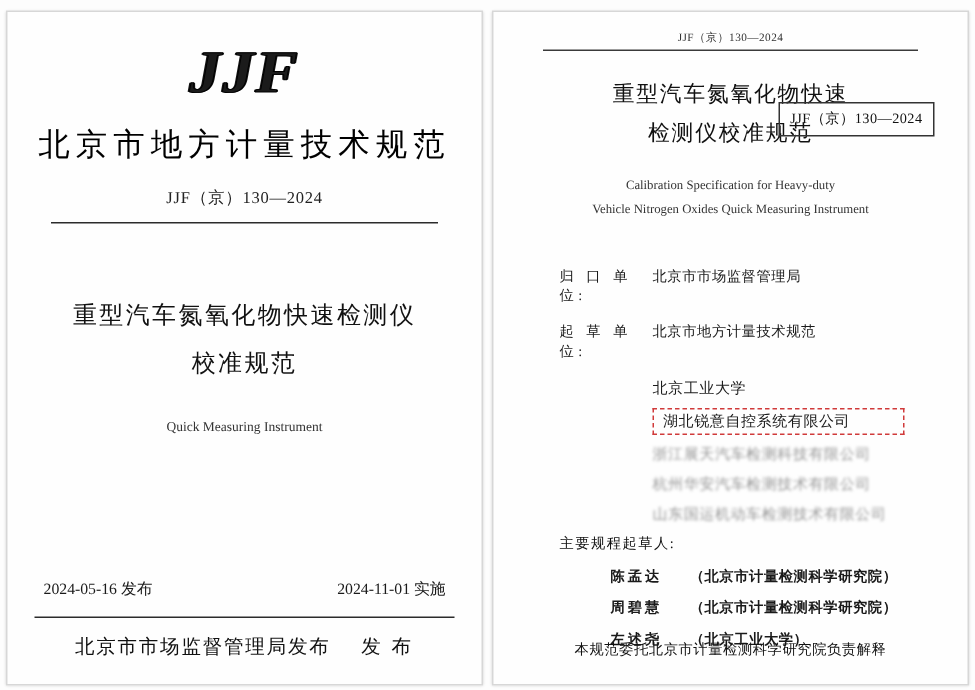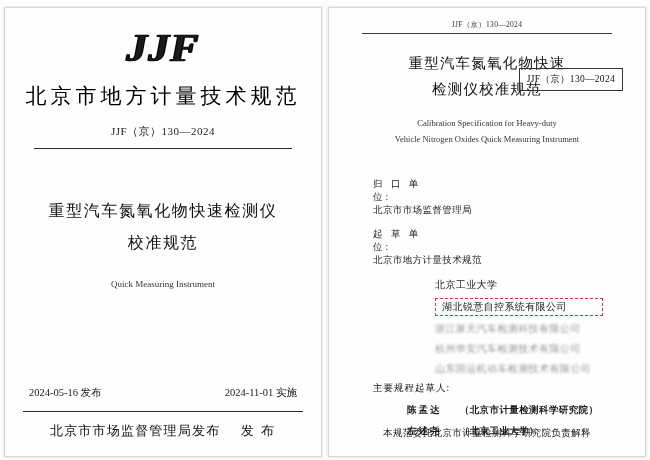--- a/index.html
+++ b/index.html
@@ -176,21 +176,20 @@
   .rp-fields {
     margin-top: 30px;
     padding-left: 44px;
     font-size: 9.5px;
     color: #1a1a1a;
   }
   .rp-field-row {
     display: flex;
     align-items: baseline;
     margin-bottom: 11px;
-    flex-direction: column;
   }
   .rp-field-label {
     width: 62px;
     letter-spacing: 3px;
     flex: none;
   }
   .rp-field-val {
     letter-spacing: 0.4px;
   }
   .rp-orglist {
@@ -337,20 +336,24 @@
       </div>
     </div>
 
     <div class="rp-section">主要规程起草人:</div>
     <div class="rp-people">
       <div class="person">
         <span class="nm">陈孟达</span>
         <span>（北京市计量检测科学研究院）</span>
       </div>
       <div class="person">
+        <span class="nm">周碧慧</span>
+        <span>（北京市计量检测科学研究院）</span>
+      </div>
+      <div class="person">
         <span class="nm">左述尧</span>
         <span>（北京工业大学）</span>
       </div>
     </div>
 
     <div class="rp-footer">本规范委托北京市计量检测科学研究院负责解释</div>
   </div>
 </div>
 
 </body></html>

